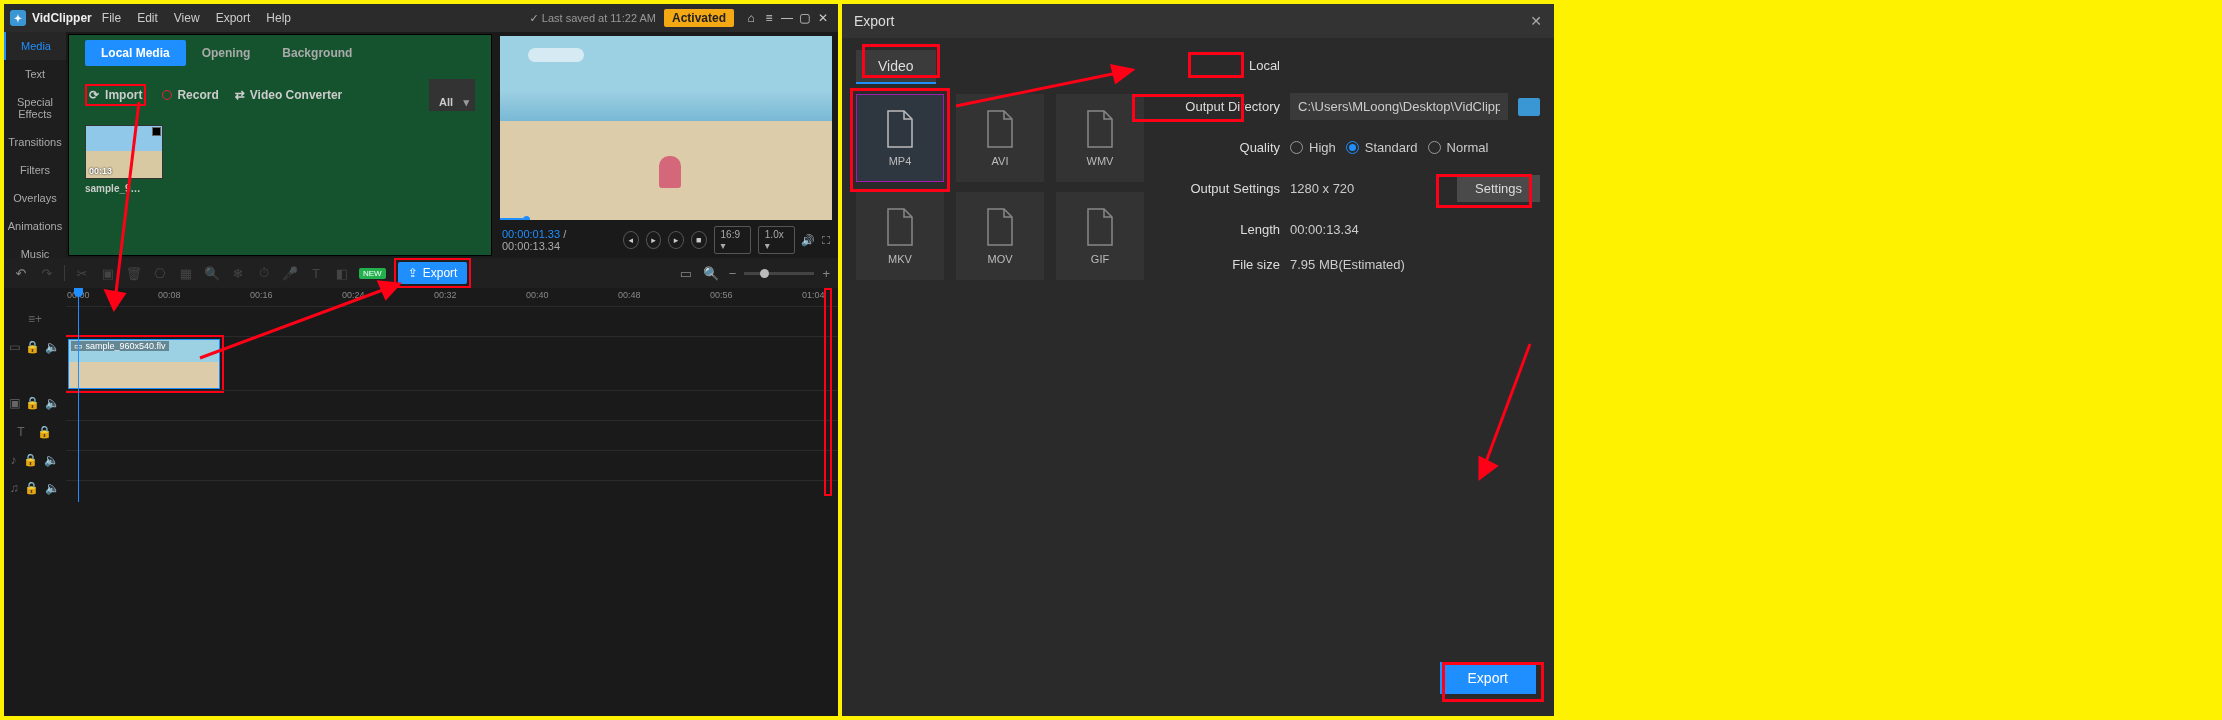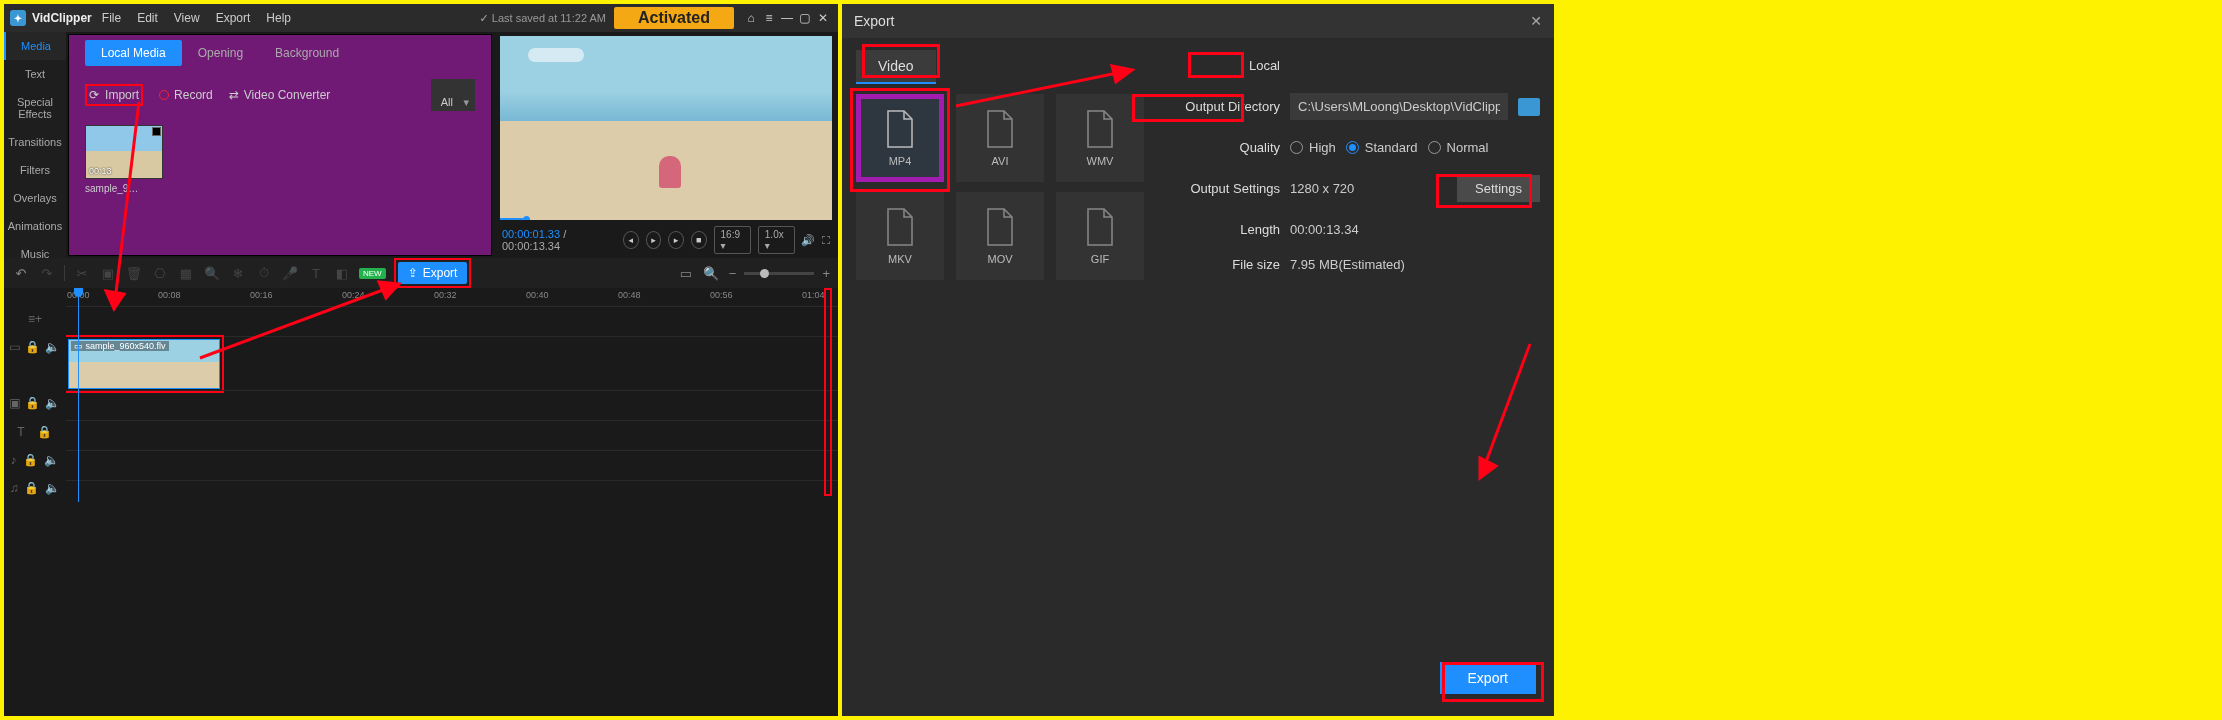--- a/index.html
+++ b/index.html
@@ -10,28 +10,28 @@
 .right { width: 712px; height: 712px; background: #2a2a2a; }
 
 
 .menubar { height: 28px; background: #2b2b2b; display: flex; align-items: center; padding: 0 6px; color: #ccc; font-size: 12px; }
 .menubar .logo { width: 16px; height: 16px; background: #3a97d4; border-radius: 3px; display: flex; align-items: center; justify-content: center; color: #fff; font-size: 10px; font-weight: bold; margin-right: 6px; }
 .menubar .app { font-weight: 600; color: #eee; margin-right: 2px; }
 .menubar .mi { padding: 0 8px; cursor: pointer; }
 .menubar .spacer { flex: 1; }
 .menubar .saved { color: #999; font-size: 11px; display: flex; align-items: center; gap: 3px; }
 .menubar .check { color: #aaa; }
-.menubar .activated { background: #f4a814; color: #222; font-size: 16px; padding: 2px 24px; border-radius: 2px; margin: 0 8px; font-weight: 600; text-align: center; }
+.menubar .activated { background: #f4a814; color: #222; font-size: 12px; padding: 2px 8px; border-radius: 2px; margin: 0 8px; font-weight: 600; text-align: center; }
 .menubar .winbtn { width: 18px; text-align: center; color: #ccc; cursor: pointer; }
 
 .midrow { display: flex; height: 226px; }
 .sidenav { width: 62px; background: #1e1e1e; display: flex; flex-direction: column; }
 .sidenav .navitem { color: #aaa; font-size: 11px; text-align: center; padding: 8px 0; cursor: pointer; }
 .sidenav .navitem.active { color: #1f8fff; border-left: 2px solid #1f8fff; background: #262626; }
-.workarea { flex: 1; display: flex; flex-direction: column; background: #701a75; border: 1px solid #000; margin: 2px; }
+.workarea { flex: 1; display: flex; flex-direction: column; background: #14532d; border: 1px solid #000; margin: 2px; font-weight: bold; }
 .wa-top { display: flex; align-items: center; height: 36px; padding-left: 16px; }
 .wa-tabs { display: flex; }
 .wa-tab { font-size: 12px; color: #aaa; padding: 6px 16px; cursor: pointer; }
 .wa-tab.active { background: #1f8fff; color: #fff; border-radius: 2px; }
 .wa-tools { display: flex; align-items: center; gap: 16px; padding: 8px 16px; font-size: 12px; color: #ccc; position: relative; }
 .hl { border: 2px solid #ff0016; padding: 2px; }
 .wa-tools .import { display: flex; align-items: center; gap: 6px; cursor: pointer; }
 .wa-tools .rec { display: flex; align-items: center; gap: 5px; cursor: pointer; }
 .wa-tools .reddot { width: 10px; height: 10px; border: 1.5px solid #e23; border-radius: 50%; }
 .wa-tools .conv { display: flex; align-items: center; gap: 5px; cursor: pointer; }
@@ -87,21 +87,21 @@
 .arrowhead { fill: #ff0016; }
 
 
 .rtitle { height: 34px; display: flex; align-items: center; padding: 0 12px; color: #ddd; font-size: 14px; background: #333; }
 .rtitle .x { margin-left: auto; color: #aaa; cursor: pointer; font-size: 14px; }
 .rbody { padding: 14px; display: flex; gap: 0; height: calc(100% - 34px); position: relative; }
 .rtabs { position: absolute; left: 14px; top: 12px; }
 .rtab { display: inline-block; padding: 8px 22px; font-size: 14px; color: #ddd; background: #3b3b3b; cursor: pointer; border-bottom: 2px solid #1f8fff; }
 .fmtgrid { position: absolute; left: 14px; top: 56px; display: grid; grid-template-columns: repeat(3, 90px); gap: 10px; }
 .fmt { width: 88px; height: 88px; background: #333; display: flex; flex-direction: column; align-items: center; justify-content: center; gap: 6px; color: #bbb; font-size: 11px; cursor: pointer; border: 1px solid transparent; }
-.fmt.sel { border: 5px solid #a21caf; background: #2e3640; }
+.fmt.sel { border: 1px solid #a21caf; background: #2e3640; }
 .fmt svg { width: 32px; height: 40px; }
 .form { position: absolute; left: 308px; right: 14px; top: 20px; display: flex; flex-direction: column; gap: 20px; color: #ccc; font-size: 13px; }
 .form .frow { display: flex; align-items: center; gap: 10px; }
 .form .flab { width: 130px; text-align: right; color: #ddd; }
 .form input[type=text] { flex: 1; background: #3a3a3a; border: none; color: #ccc; padding: 6px 8px; font-size: 13px; }
 .form .folder { width: 22px; height: 18px; background: #3a97d4; border-radius: 2px; cursor: pointer; }
 .form .radio { display: flex; align-items: center; gap: 6px; cursor: pointer; }
 .form .radio .rb { width: 13px; height: 13px; border: 1.5px solid #999; border-radius: 50%; display: flex; align-items: center; justify-content: center; }
 .form .radio.sel .rb { border-color: #1f8fff; }
 .form .radio.sel .rb:after { content: ""; width: 7px; height: 7px; background: #1f8fff; border-radius: 50%; }

